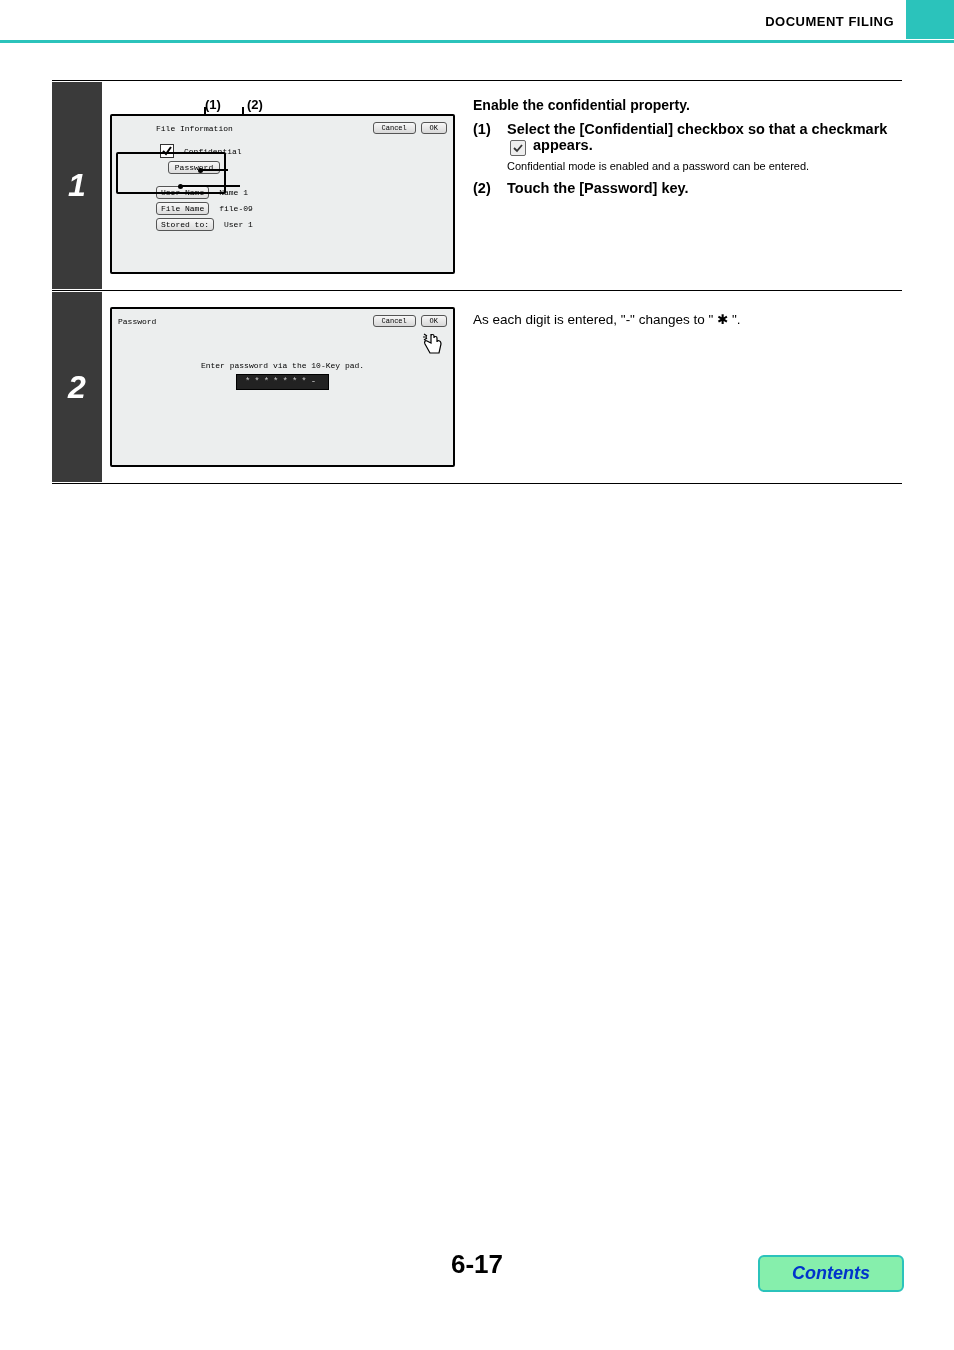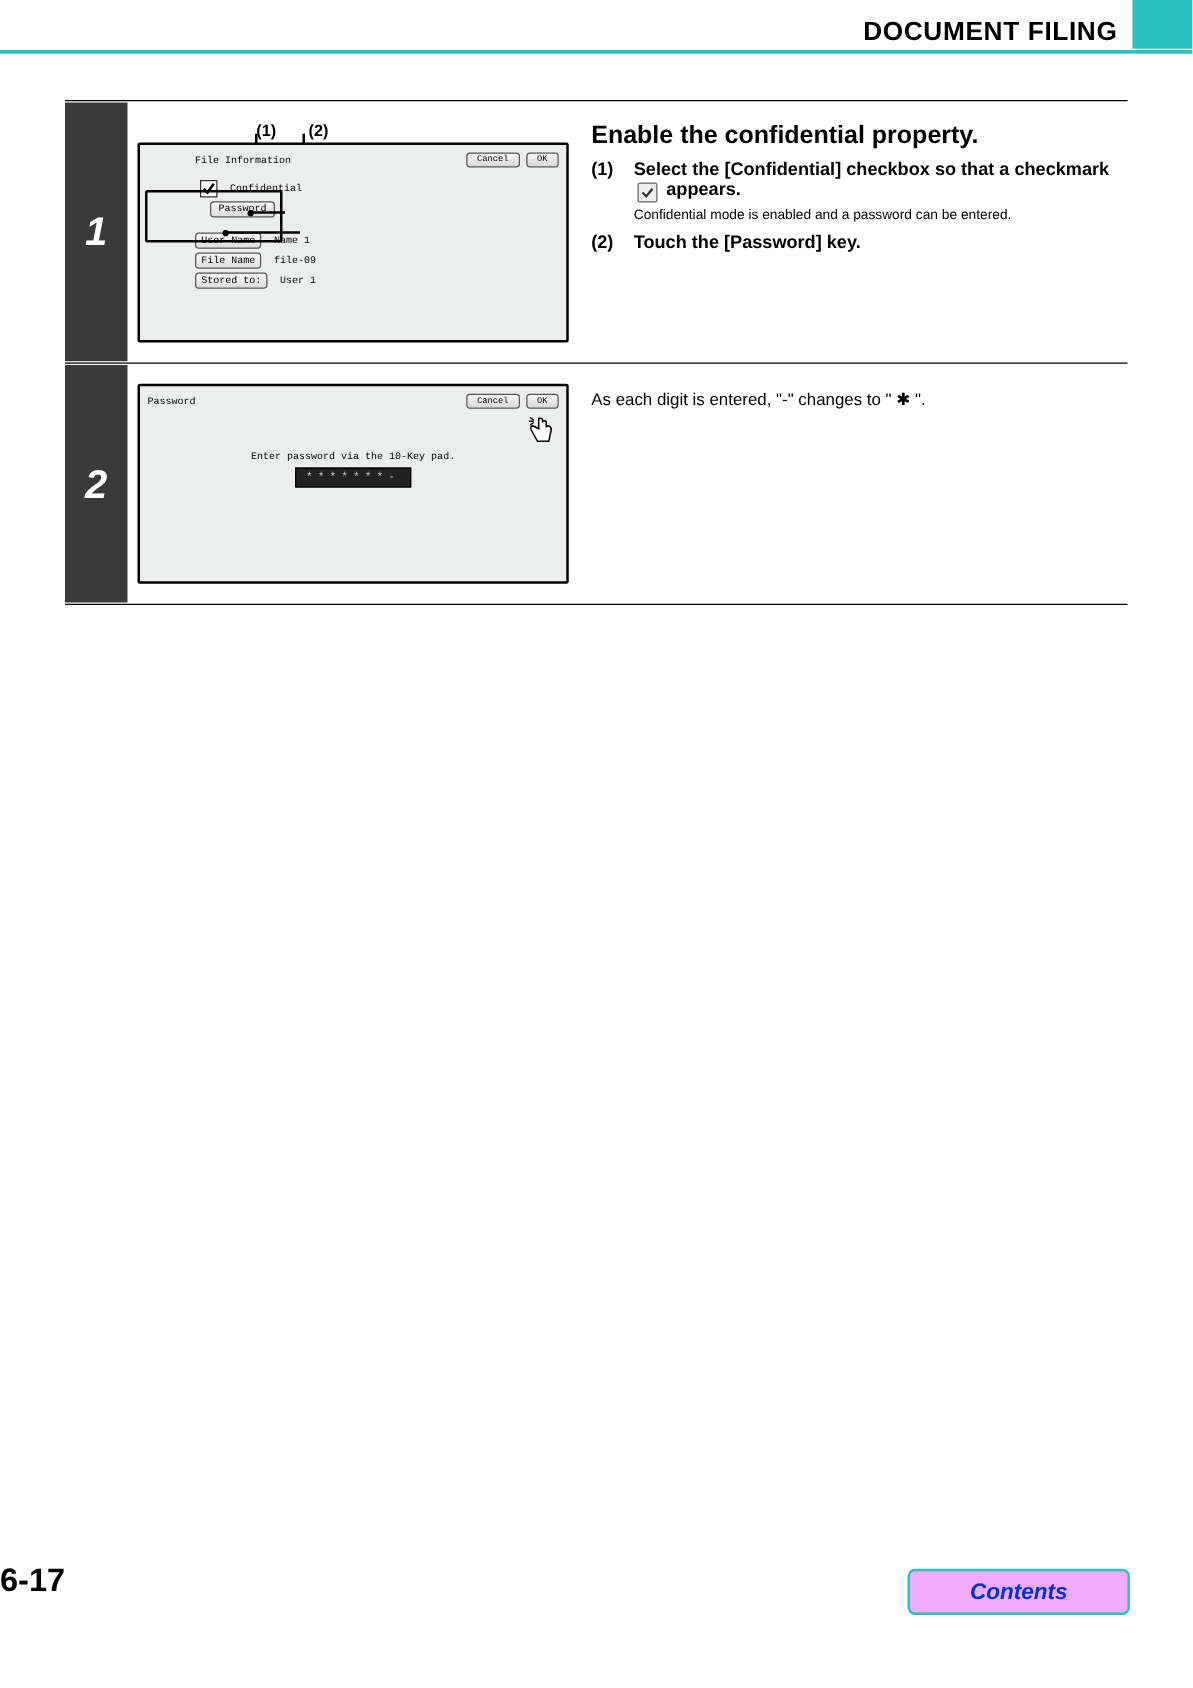--- a/index.html
+++ b/index.html
@@ -16,21 +16,21 @@
     position: absolute;
     top: 0; right: 0;
     width: 48px; height: 39px;
     background: #2bc3bb;
   }
   .breadcrumb {
     position: absolute;
     top: 14px;
     right: 60px;
     font-weight: bold;
-    font-size: 21px;
+    font-size: 13px;
     letter-spacing: 0.5px;
     text-align: right;
   }
   .hr-top {
     position: absolute;
     top: 40px; left: 0; right: 0;
     height: 3px;
     background: #2bc3bb;
   }
   .page {
@@ -74,21 +74,21 @@
   }
   .step-figure {
     width: 365px;
     padding: 8px 12px 8px 8px;
   }
   .step-text {
     flex: 1;
     padding: 8px 0 8px 6px;
   }
   .step-text h3 {
-    font-size: 20px;
+    font-size: 14px;
     margin: 0 0 8px 0;
   }
   .step-text ol { margin: 0; padding: 0; list-style: none; }
   .step-text li { margin-bottom: 8px; }
   .step-text .li-head {
     font-size: 14.5px;
     display: flex;
     align-items: baseline;
     gap: 10px;
   }
@@ -197,37 +197,37 @@
   .hand-icon {
     position: absolute;
     top: 22px; right: 8px;
   }
 
   
   .page-number {
     position: absolute;
     bottom: 70px;
     left: 0; right: 0;
-    text-align: left;
+    text-align: center;
     font-size: 26px;
     font-weight: bold;
   }
   .contents-btn {
     position: absolute;
     bottom: 58px;
     right: 50px;
     border: 2px solid #2bc3bb;
     border-radius: 6px;
-    padding: 6px 48px;
+    padding: 6px 32px;
     color: #0033cc;
     font-weight: bold;
     font-style: italic;
     font-size: 18px;
     cursor: pointer;
-    background: #f0abfc;
+    background: #86efac;
   }
 </style>
 </head>
 <body>
 
 <div class="top-band"></div>
 <div class="breadcrumb">DOCUMENT FILING</div>
 <div class="hr-top"></div>
 
 <div class="page">

